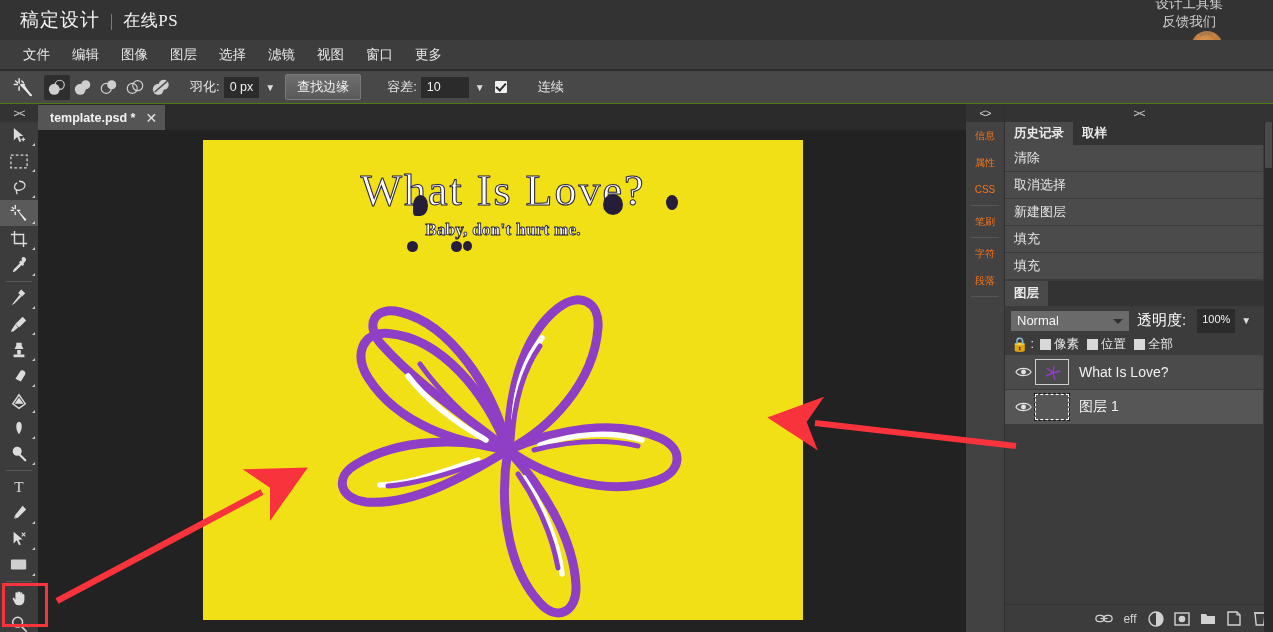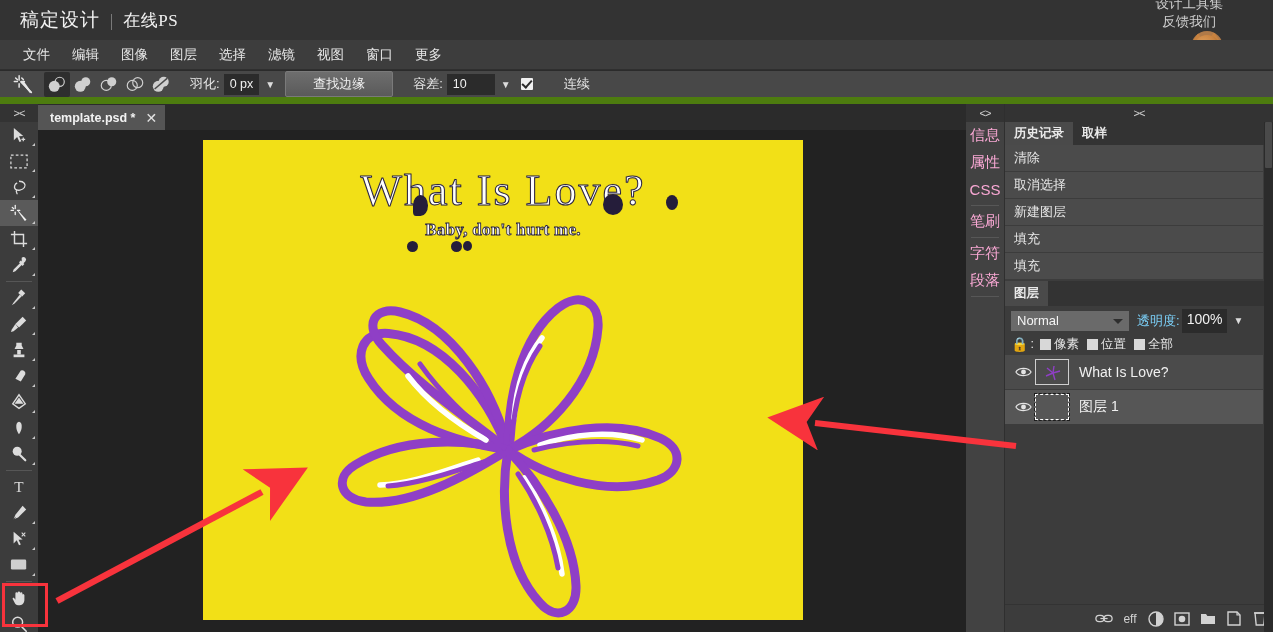--- a/index.html
+++ b/index.html
@@ -50,40 +50,40 @@
     position: absolute; left: 0; top: 40px; width: 1273px; height: 30px;
     background: #3d3d3d; display: flex; align-items: center; padding-left: 12px;
     border-bottom: 1px solid #2f2f2f;
   }
   .menu-item { color: #e6e6e6; font-size: 13.5px; padding: 4px 11px; cursor: pointer; }
 
   
   .optionsbar {
     position: absolute; left: 0; top: 71px; width: 1273px; height: 33px;
     background: #484848; display: flex; align-items: center; padding-left: 8px;
-    border-bottom: 7px solid #4d7c0f;
+    border-bottom: 1px solid #4d7c0f;
   }
   .tool-current { width: 30px; height: 25px; display:flex;align-items:center;justify-content:center;margin-right:6px; }
   .boolgroup { display: flex; align-items: center; margin-right: 16px; }
   .boolbtn {
     width: 26px; height: 25px; display: flex; align-items: center; justify-content: center;
     cursor: pointer; border-radius: 2px;
   }
   .boolbtn.active { background: #2e2e2e; }
   .opt-label { color: #e8e8e8; font-size: 13px; margin-right: 4px; white-space: nowrap; }
   .opt-field {
     background: #2b2b2b; color: #f0f0f0; font-size: 12.5px;
     height: 21px; line-height: 21px; padding: 0 6px; min-width: 34px;
     border: none; display: inline-block; cursor: text;
   }
   .opt-caret { color: #dcdcdc; font-size: 10px; margin: 0 10px 0 6px; cursor: pointer; }
   .opt-btn {
     background: linear-gradient(#6e6e6e,#5a5a5a); color: #f2f2f2; font-size: 13px;
-    padding: 3px 27px; border: 1px solid #7a7a7a; border-radius: 2px; cursor: pointer;
-    margin-right: 20px;
+    padding: 3px 11px; border: 1px solid #7a7a7a; border-radius: 2px; cursor: pointer;
+    margin-right: 26px;
   }
   .chk-wrap { display: flex; align-items: center; cursor: pointer; gap: 27px; }
   .chkbox {
     width: 12px; height: 12px; background: #f0f0f0; margin-right: 4px;
     position: relative; border-radius: 1px;
   }
   .chkbox::after {
     content: ""; position: absolute; left: 3px; top: 0px; width: 4px; height: 8px;
     border: solid #2b2b2b; border-width: 0 2px 2px 0; transform: rotate(42deg);
   }
@@ -154,21 +154,21 @@
   .vtabs {
     position: absolute; left: 0; top: 0; width: 39px; height: 528px; background: #424242;
     border-right: 1px solid #2f2f2f;
   }
   .vtab-collapse {
     height: 18px; display: flex; align-items: center; justify-content: center;
     background: #333333; color: #d4d4d4; font-size: 11px; letter-spacing: -1px; cursor: pointer;
   }
   .vtab {
     height: 27px; display: flex; align-items: center; justify-content: center;
-    color: #f9a8d4; font-size: 15px; cursor: pointer; text-align: center;
+    color: #f97316; font-size: 10px; cursor: pointer; text-align: center;
   }
   .vtab-sep { height: 1px; background: #575757; margin: 2px 5px; }
 
   .panelcol { position: absolute; left: 39px; top: 0; width: 268px; height: 528px; }
   .panel-collapse {
     height: 18px; background: #333333; color: #d4d4d4; font-size: 11px;
     display: flex; align-items: center; justify-content: center; letter-spacing: -1px; cursor: pointer;
   }
   .panel-tabs { display: flex; background: #333333; height: 23px; align-items: stretch; }
   .ptab {
@@ -187,24 +187,24 @@
     display: flex; align-items: center; height: 25px; padding: 0 6px; background: #3c3c3c; margin-top: 2px;
   }
   .blendsel {
     background: #6a6a6a; color: #f4f4f4; font-size: 13px; height: 20px;
     width: 118px; display: flex; align-items: center; padding: 0 6px; position: relative; cursor: pointer;
   }
   .blendsel .arrow {
     position: absolute; right: 6px; top: 8px; width: 0; height: 0;
     border-left: 5px solid transparent; border-right: 5px solid transparent; border-top: 5px solid #2e2e2e;
   }
-  .opacity-label { color: #7dd3fc; font-size: 13px; margin-left: 8px; }
+  .opacity-label { color: #ffffff; font-size: 15px; margin-left: 8px; }
   .opacity-val {
-    background: #2b2b2b; color: #f2f2f2; font-size: 14px; height: 24px; line-height: 20px;
-    padding: 0 5px; margin-left: 2px; cursor: text;
+    background: #2b2b2b; color: #f2f2f2; font-size: 11px; height: 24px; line-height: 20px;
+    padding: 0 5px; margin-left: 11px; cursor: text;
   }
   .lockrow { display: flex; align-items: center; height: 22px; padding: 0 6px; background: #3c3c3c; }
   .lock-glyph { color: #e4e4e4; font-size: 14px; margin-right: 2px; }
   .lock-item { display: flex; align-items: center; margin-right: 8px; cursor: pointer; }
   .lock-box { width: 11px; height: 11px; background: #d8d8d8; margin-right: 3px; }
   .lock-text { color: #e8e8e8; font-size: 12.5px; }
   .layer-row {
     height: 34px; background: #4b4b4b; display: flex; align-items: center;
     margin-bottom: 1px; width: 258px; cursor: pointer; padding-left: 6px;
   }

